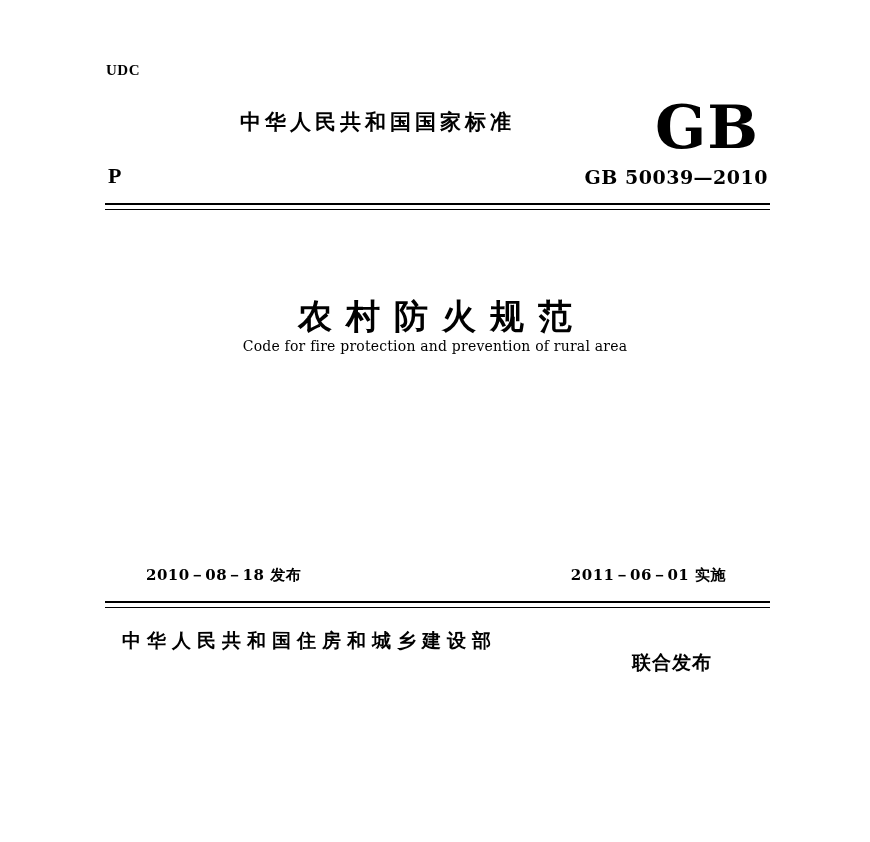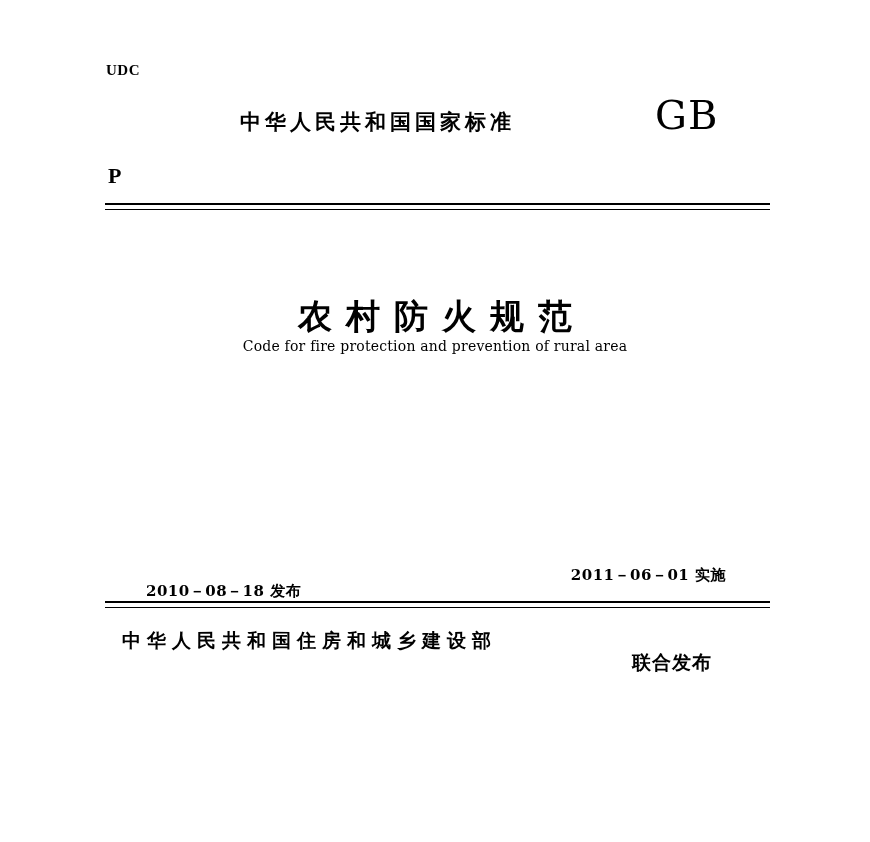--- a/index.html
+++ b/index.html
@@ -40,22 +40,22 @@
     font-family: "DejaVu Serif", serif;
     font-weight: bold;
     font-size: 21px;
     letter-spacing: 4px;
   }
   .gb-logo {
     position: absolute;
     left: 655px;
     top: 92px;
     font-family: "DejaVu Serif", serif;
-    font-weight: normal;
-    font-size: 40px;
+    font-weight: bold;
+    font-size: 60px;
     letter-spacing: 1px;
   }
   .p-mark {
     position: absolute;
     left: 108px;
     top: 163px;
     font-family: "Liberation Serif", serif;
     font-weight: bold;
     font-size: 22px;
   }
@@ -107,21 +107,20 @@
 
   
   .date-issue {
     position: absolute;
     left: 146px;
     top: 566px;
     font-family: "DejaVu Serif", serif;
     font-weight: bold;
     font-size: 15px;
     letter-spacing: 0.5px;
-    margin-top: 16px;
   }
   .date-effective {
     position: absolute;
     right: 142px;
     top: 566px;
     font-family: "DejaVu Serif", serif;
     font-weight: bold;
     font-size: 15px;
     letter-spacing: 0.5px;
   }
@@ -161,20 +160,21 @@
 <div class="page">
 
   <div class="udc">UDC</div>
 
   <div class="std-title">中华人民共和国国家标准</div>
 
   <div class="gb-logo">GB</div>
 
   <div class="p-mark">P</div>
 
+  <div class="gb-number">GB 50039—2010</div>
 
   <div class="rule rule-top"></div>
   <div class="rule rule-second"></div>
 
   <div class="doc-title-cn">农村防火规范</div>
   <div class="doc-title-en">Code for fire protection and prevention of rural area</div>
 
   <div class="date-issue">2010－08－18  发布</div>
   <div class="date-effective">2011－06－01  实施</div>
 

